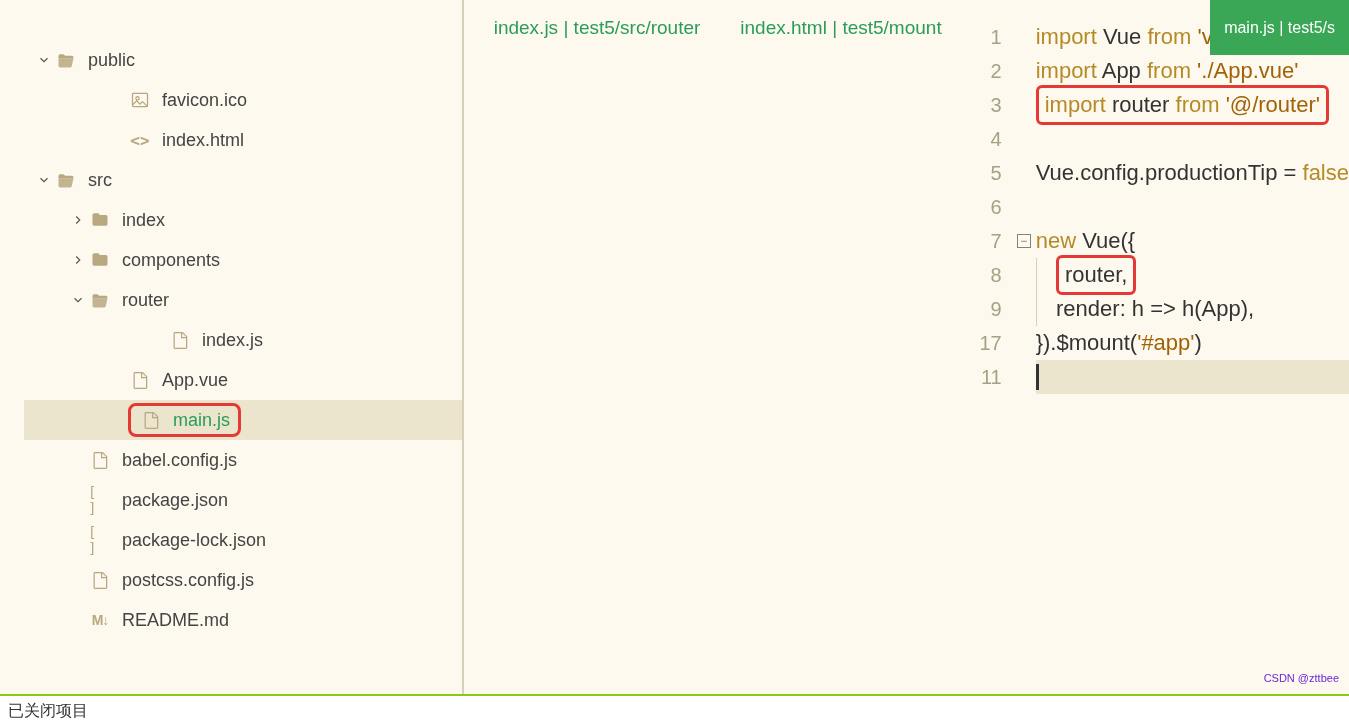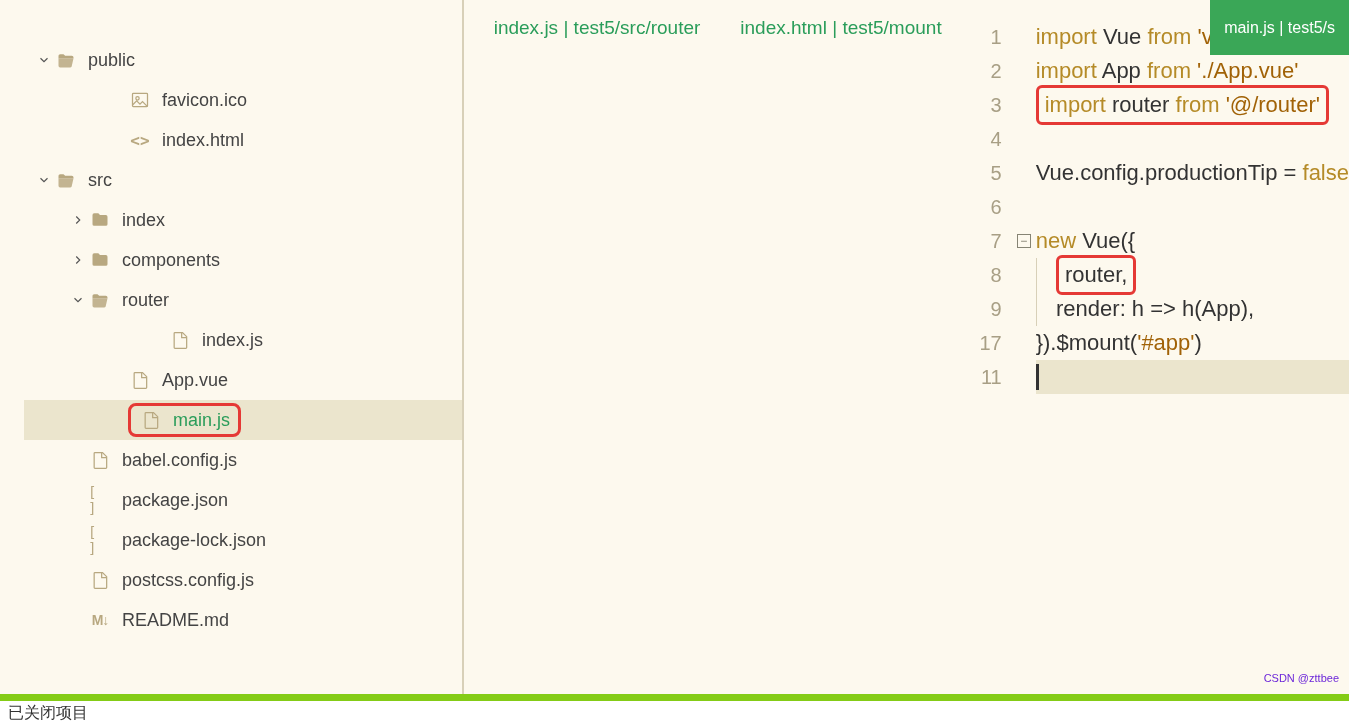--- a/index.html
+++ b/index.html
@@ -39,21 +39,21 @@
 .fold-box { width: 14px; height: 14px; border: 1px solid #868474; display: flex; align-items: center; justify-content: center; font-size: 12px; color: #868474; line-height: 1; background: #fdf9ee; }
 .code-lines { flex: 1; font-family: "Consolas", "Courier New", monospace; font-size: 22px; line-height: 34px; color: #333; }
 .code-line { height: 34px; white-space: pre; display: flex; align-items: center; }
 .code-line.current { background: #ebe5cd; }
 .kw { color: #b58b28; }
 .id { color: #a16207; }
 .var { color: #333; }
 .cursor { display: inline-block; width: 3px; height: 26px; background: #333; margin-left: 0; vertical-align: middle; }
 .indent-guide { border-left: 1px solid #d8d0b8; display: inline-block; height: 34px; }
 .code-redbox { border: 3px solid #e53935; border-radius: 6px; padding: 0 6px; display: inline-block; }
-.status-bar { height: 32px; background: #fff; border-top: 7px solid #84cc16; display: flex; align-items: center; padding-left: 8px; font-size: 16px; color: #333; }
+.status-bar { height: 32px; background: #fff; border-top: 2px solid #84cc16; display: flex; align-items: center; padding-left: 8px; font-size: 16px; color: #333; }
 .watermark { position: absolute; bottom: 10px; right: 10px; color: #6d28d9; font-size: 11px; }
 </style>
 </head>
 <body>
 
 <div class="main-container">
   <div class="sidebar">
     <div class="tree" id="tree">
         <div class="tree-item pad-0">
           <span class="chevron">

